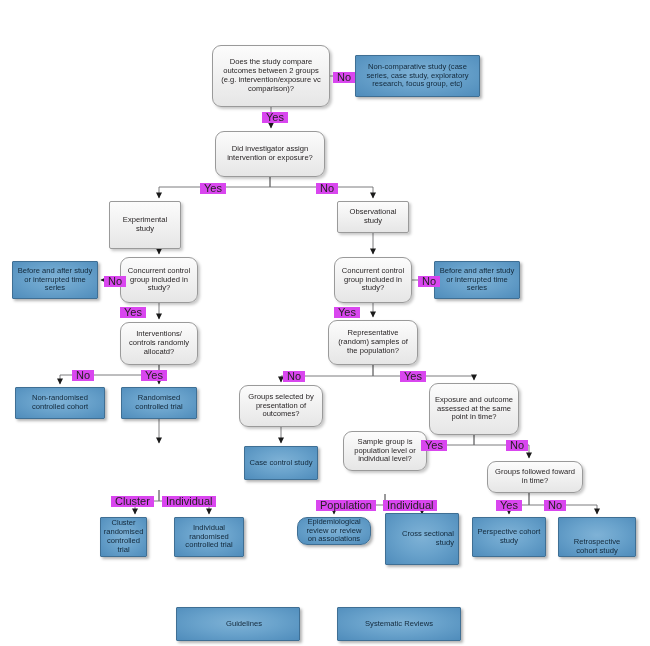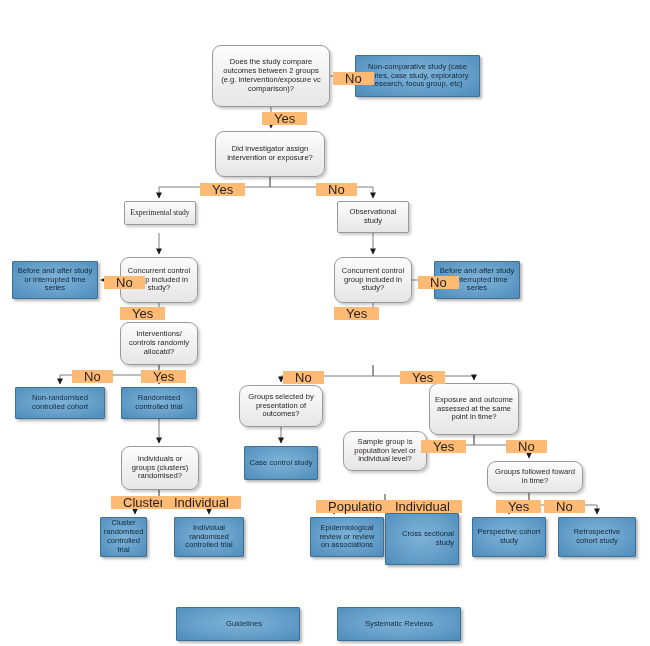--- a/index.html
+++ b/index.html
@@ -45,24 +45,24 @@
     border-radius:1px;
     background:
       radial-gradient(ellipse at 50% 45%, #7fb2d6 0%, #6aa3cc 45%, #4f8cbb 100%);
     box-shadow:2px 2px 3px rgba(0,0,0,0.30);
     font-size:7.6px;
     color:#12283a;
   }
 
   .lbl{
     position:absolute;
-    font-size:13px;
+    font-size:11px;
     color:#231f20;
-    background:#fdba74;
-    padding:0 12px;
+    background:#d946ef;
+    padding:0 4px;
     white-space:nowrap;
     line-height:1;
   }
 </style>
 </head>
 <body>
 
 <div id="stage">
 
   <svg id="wires" viewBox="0 0 650 646" width="650" height="646" xmlns="http://www.w3.org/2000/svg">
@@ -125,81 +125,81 @@
 
   <div class="node dec" style="left:212px;top:10px;width:118px;height:62px;">
       <span>Does the study compare outcomes between 2 groups (e.g. intervention/exposure vc comparison)?</span>
     </div>
   <div class="node term" style="left:355px;top:20px;width:125px;height:42px;">
       <span>Non-comparative study (case series, case study, exploratory research, focus group, etc)</span>
     </div>
   <div class="node dec" style="left:215px;top:96px;width:110px;height:46px;">
       <span>Did investigator assign intervention or exposure?</span>
     </div>
-  <div class="node proc" style="left:124px;top:166px;width:72px;height:24px;font-family:Liberation Serif, serif;">
+  <div class="node proc" style="left:109px;top:166px;width:72px;height:48px;">
       <span>Experimental study</span>
     </div>
   <div class="node proc" style="left:337px;top:166px;width:72px;height:32px;">
       <span>Observational study</span>
     </div>
   <div class="node dec" style="left:120px;top:222px;width:78px;height:46px;">
       <span>Concurrent control group included in study?</span>
     </div>
   <div class="node dec" style="left:334px;top:222px;width:78px;height:46px;">
       <span>Concurrent control group included in study?</span>
     </div>
   <div class="node term" style="left:12px;top:226px;width:86px;height:38px;">
       <span>Before and after study or interrupted time series</span>
     </div>
   <div class="node term" style="left:434px;top:226px;width:86px;height:38px;">
       <span>Before and after study or interrupted time series</span>
     </div>
   <div class="node dec" style="left:120px;top:287px;width:78px;height:43px;">
       <span>Interventions/ controls randomly allocatd?</span>
     </div>
+  <div class="node dec" style="left:328px;top:285px;width:90px;height:45px;">
+      <span>Representative (random) samples of the population?</span>
+    </div>
   <div class="node term" style="left:15px;top:352px;width:90px;height:32px;">
       <span>Non-randomised controlled cohort</span>
     </div>
   <div class="node term" style="left:121px;top:352px;width:76px;height:32px;">
       <span>Randomised controlled trial</span>
     </div>
   <div class="node dec" style="left:239px;top:350px;width:84px;height:42px;">
       <span>Groups selected by presentation of outcomes?</span>
     </div>
   <div class="node dec" style="left:429px;top:348px;width:90px;height:52px;">
       <span>Exposure and outcome assessed at the same point in time?</span>
     </div>
   <div class="node term" style="left:244px;top:411px;width:74px;height:34px;">
       <span>Case control study</span>
     </div>
-  <div class="node dec" style="left:121px;top:411px;width:78px;height:44px;">
-      <span>Individuals or groups (clusters) randomised?</span>
-    </div>
   <div class="node dec" style="left:343px;top:396px;width:84px;height:40px;">
       <span>Sample group is population level or individual level?</span>
     </div>
   <div class="node dec" style="left:487px;top:426px;width:96px;height:32px;text-align:center;">
       <span>Groups followed foward in time?</span>
     </div>
   <div class="node term" style="left:100px;top:482px;width:47px;height:40px;">
       <span>Cluster randomised controlled trial</span>
     </div>
   <div class="node term" style="left:174px;top:482px;width:70px;height:40px;">
       <span>Individual randomised controlled trial</span>
     </div>
-  <div class="node term" style="left:310px;top:482px;width:74px;height:40px;">
+  <div class="node term" style="left:297px;top:482px;width:74px;height:28px;border-radius:10px;">
       <span>Epidemiological review or review on associations</span>
     </div>
   <div class="node term" style="left:385px;top:478px;width:74px;height:52px;text-align:right;">
       <span>Cross sectional study</span>
     </div>
   <div class="node term" style="left:472px;top:482px;width:74px;height:40px;">
       <span>Perspective cohort study</span>
     </div>
-  <div class="node term" style="left:558px;top:482px;width:78px;height:40px;">
+  <div class="node term" style="left:558px;top:482px;width:78px;height:40px;align-items:flex-end;">
       <span>Retrospective cohort study</span>
     </div>
   <div class="node term" style="left:176px;top:572px;width:124px;height:34px;padding-left:12px;">
       <span>Guidelines</span>
     </div>
   <div class="node term" style="left:337px;top:572px;width:124px;height:34px;">
       <span>Systematic Reviews</span>
     </div>
 
   <div class="lbl" style="left:333px;top:37px;">No</div>

